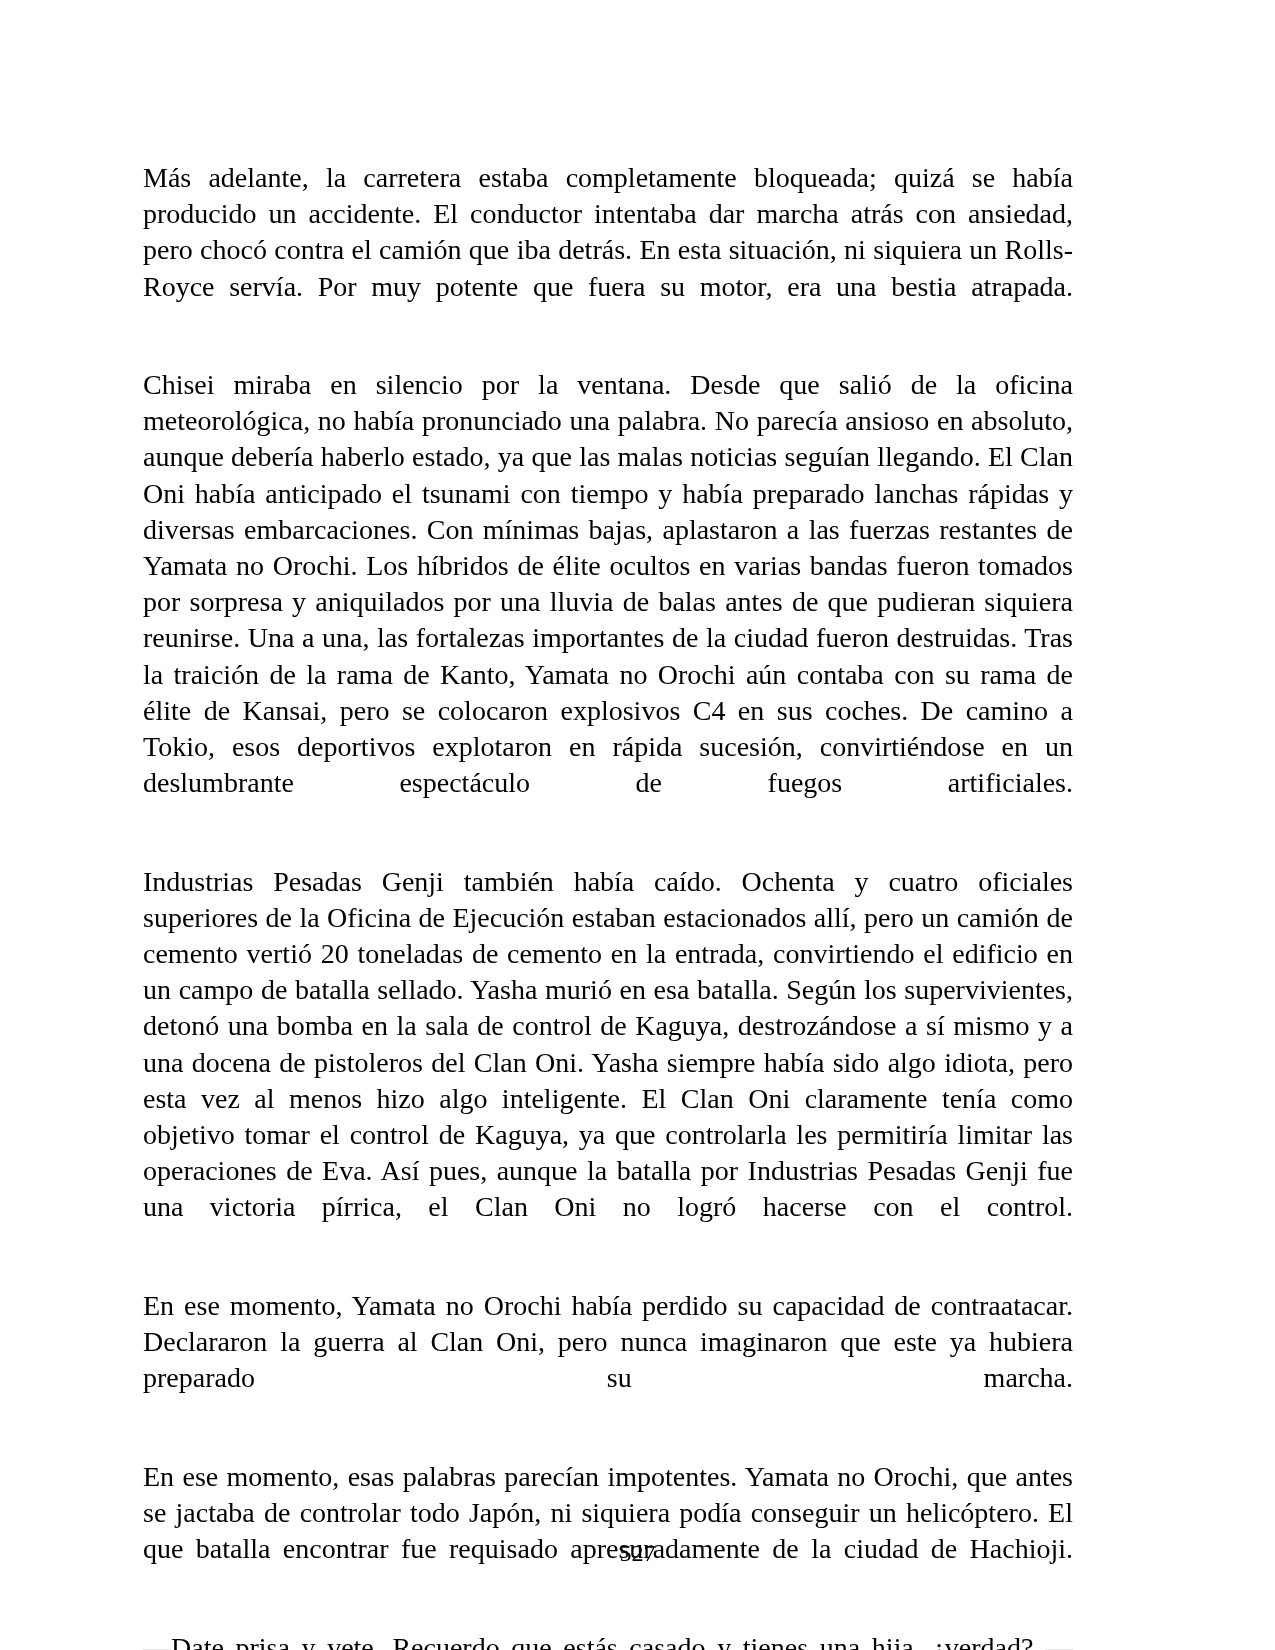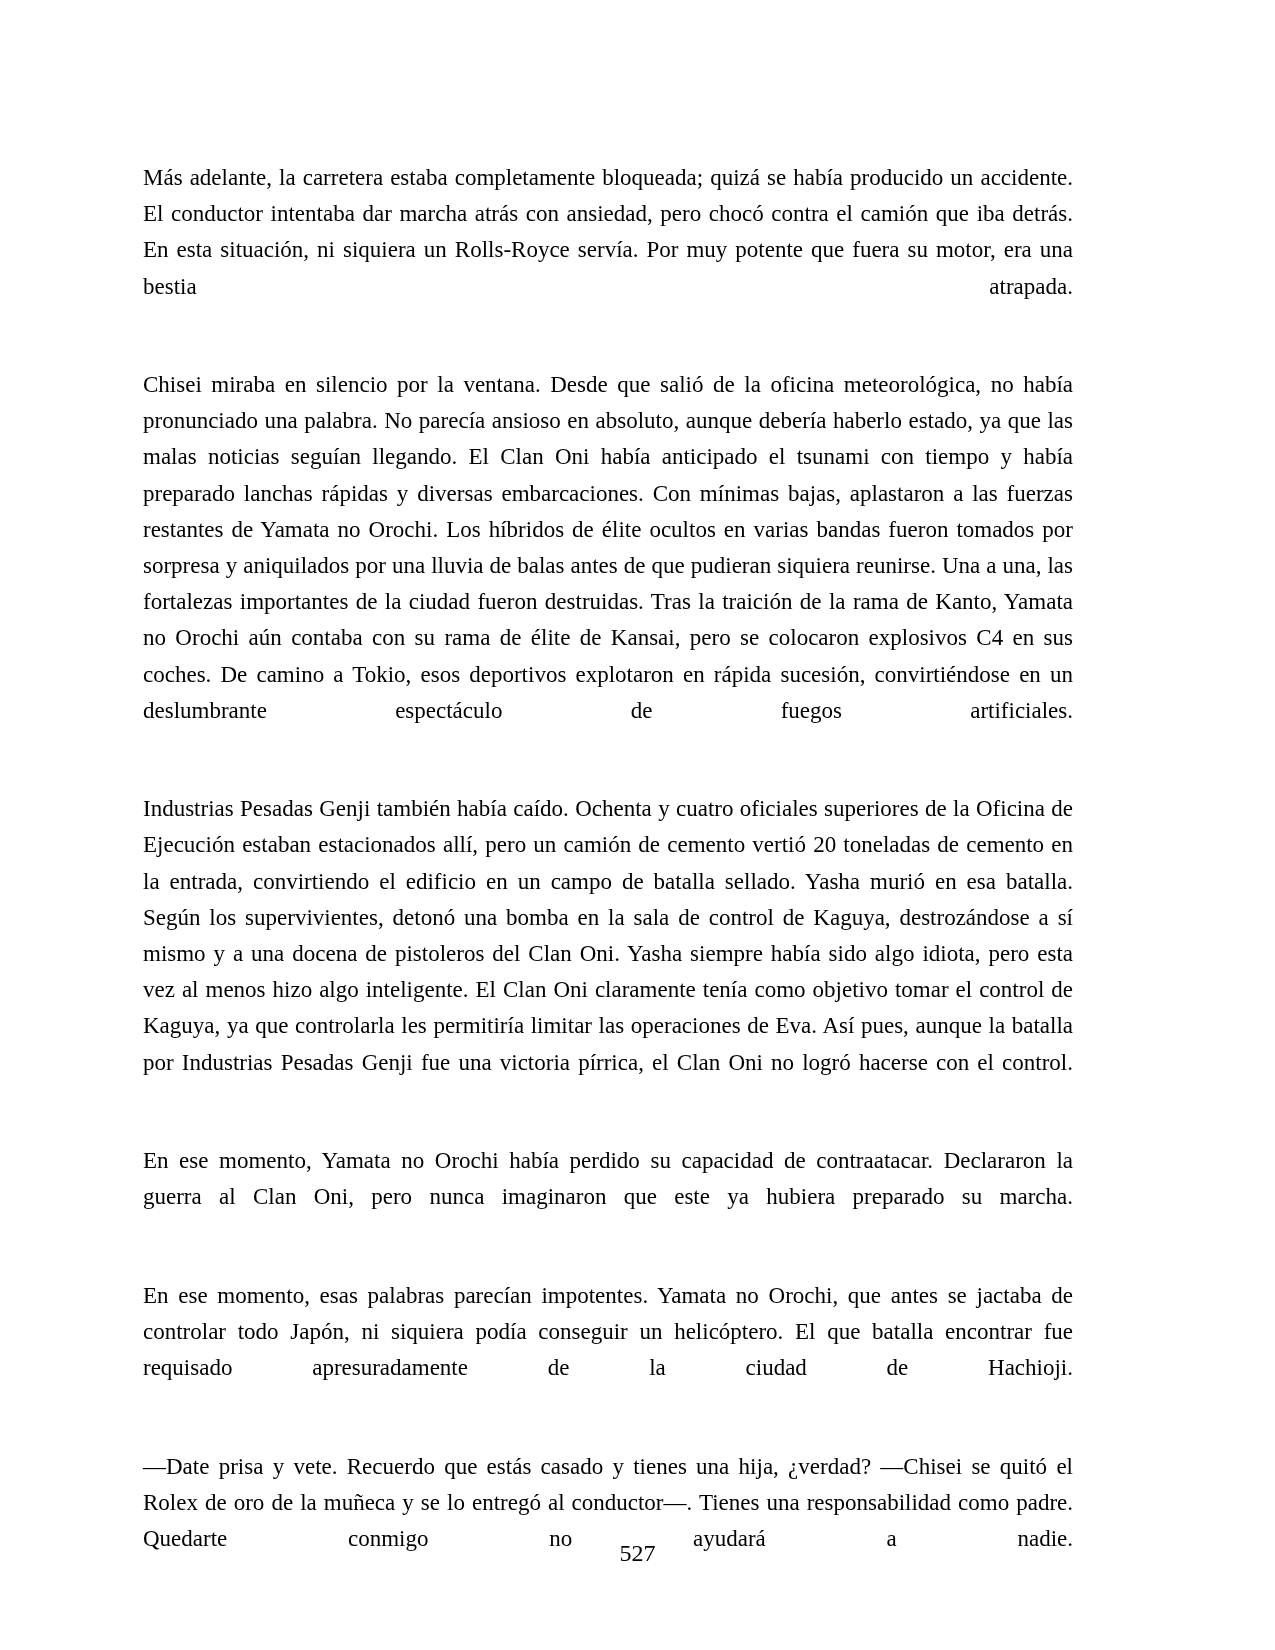--- a/index.html
+++ b/index.html
@@ -26,21 +26,21 @@
   }
   .text-column {
     position: absolute;
     left: 143px;
     top: 160px;
     width: 930px;
   }
   p.para {
     margin: 0 0 26px 0;
     padding: 0;
-    font-size: 23px;
+    font-size: 28px;
     line-height: 36.2px;
     text-align: justify;
     text-justify: inter-word;
     letter-spacing: 0.0px;
     word-spacing: 0.2px;
     color: #000000;
     hyphens: none;
     -webkit-hyphens: none;
   }
   p.para:last-child {

